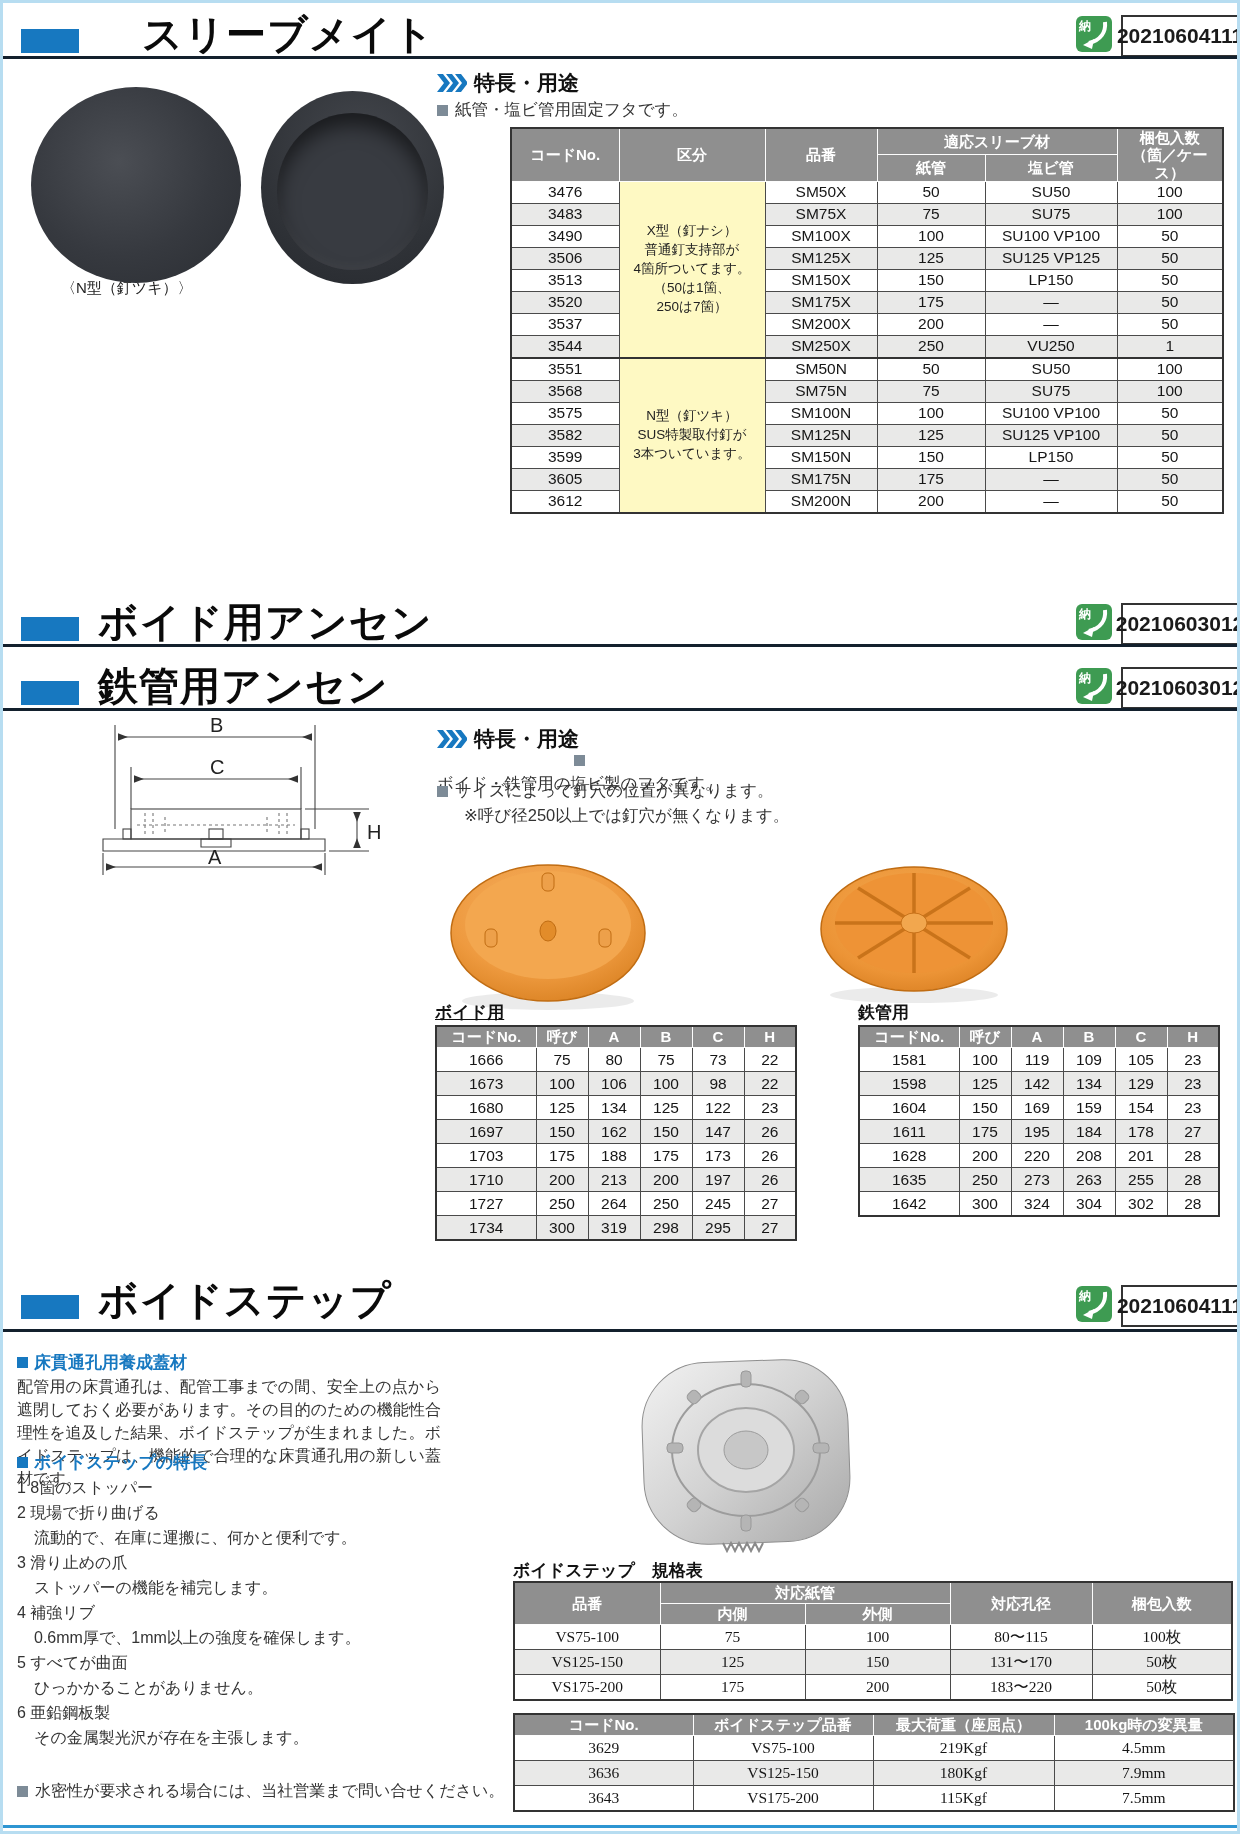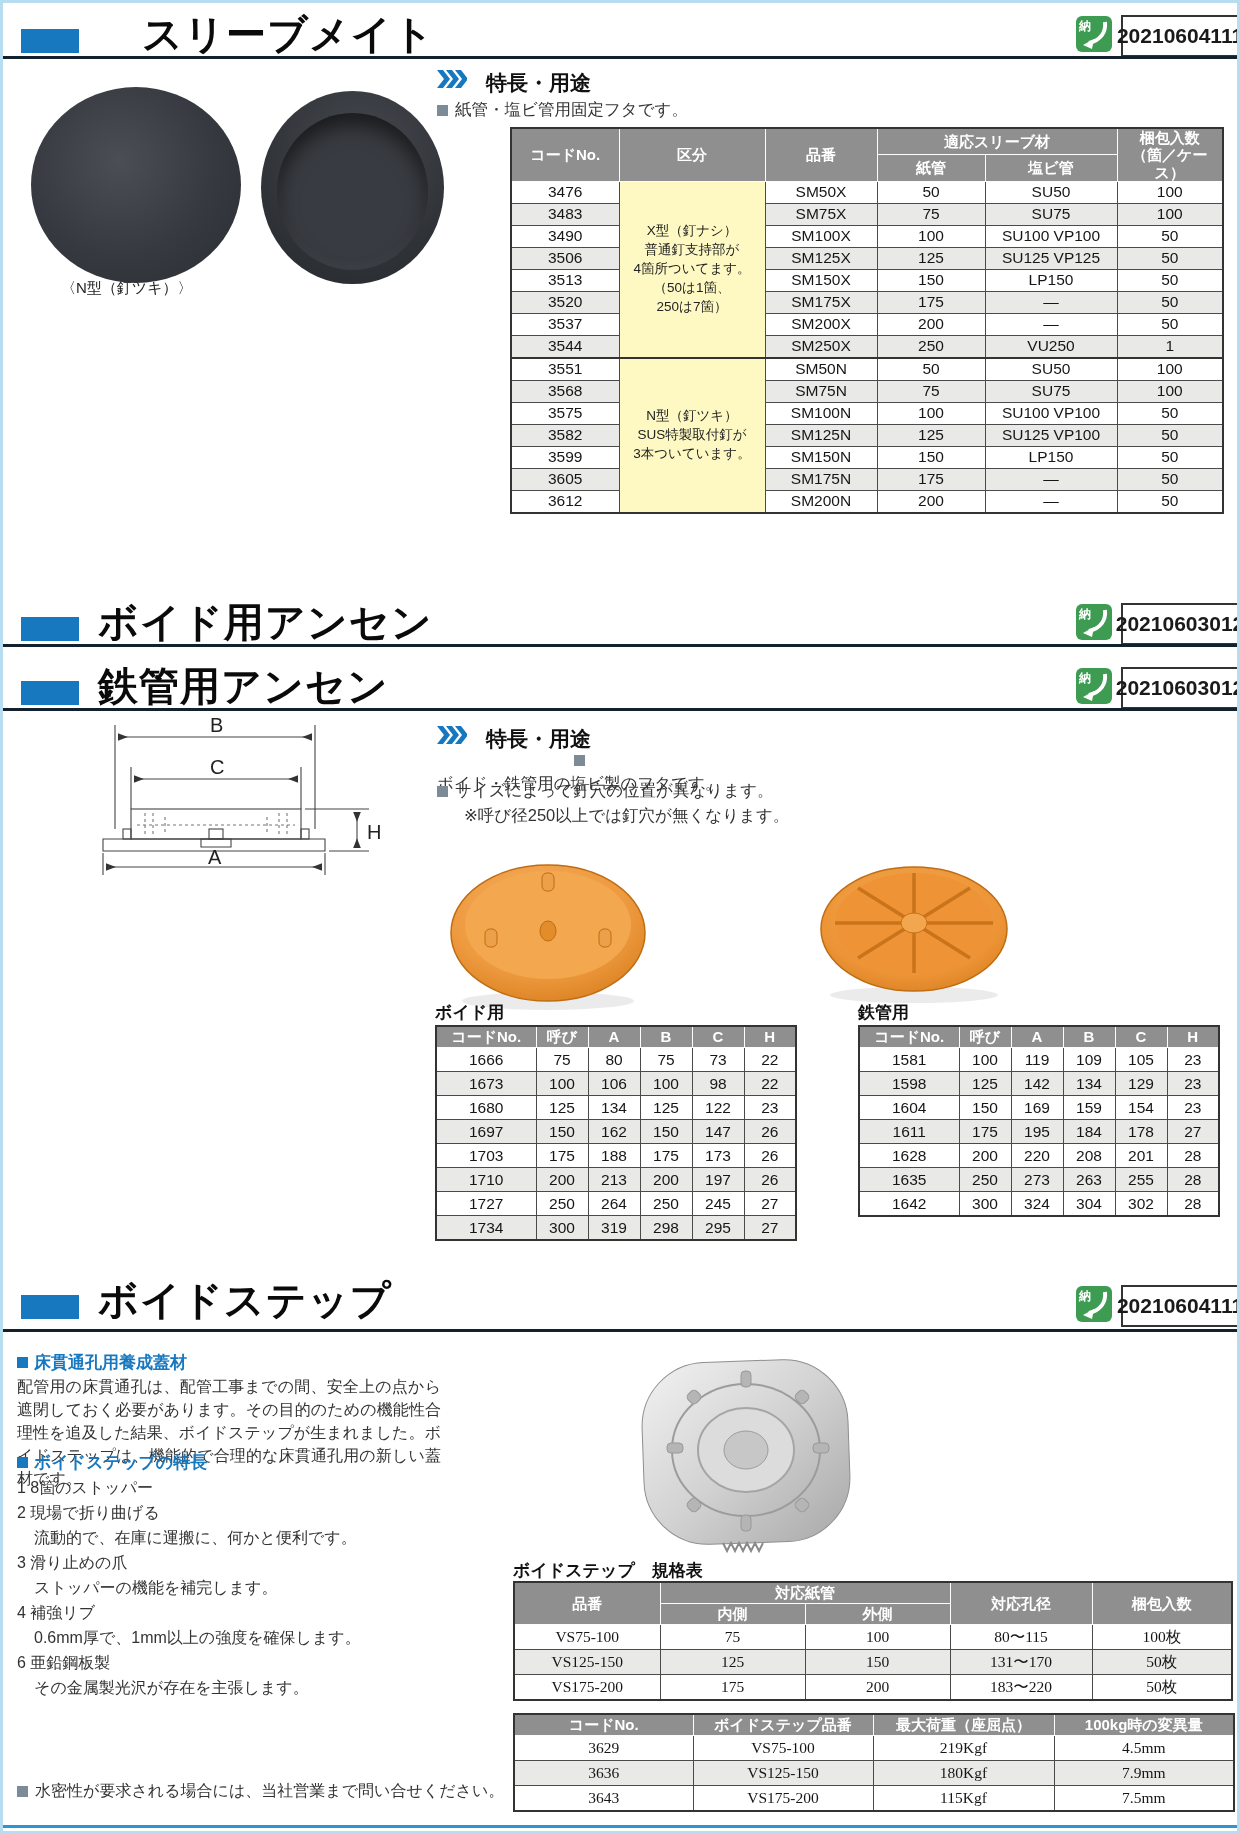--- a/index.html
+++ b/index.html
@@ -8,21 +8,21 @@
     border:3px solid #b7ddf1;box-sizing:border-box;}
   .abs{position:absolute;}
   
   .sec-rect{position:absolute;width:58px;height:24px;background:#1778c0;}
   .sec-title{position:absolute;font-size:40px;font-weight:900;color:#0a0a0a;letter-spacing:1px;white-space:nowrap;}
   .divider{position:absolute;left:0;width:1240px;height:3px;background:#13202d;}
   .badge{position:absolute;width:38px;height:38px;}
   .codebox{position:absolute;width:114px;height:38px;border:2px solid #333;background:#fff;
     display:flex;align-items:center;justify-content:center;font-size:21px;font-weight:800;letter-spacing:0;}
   
-  .feat-head{position:absolute;display:flex;gap:19px;}
+  .feat-head{position:absolute;display:flex;align-items:center;gap:7px;}
   .feat-head span{font-size:21px;font-weight:800;color:#111;}
   .bullet-line{position:absolute;font-size:16.5px;color:#333;white-space:nowrap;display:flex;align-items:center;gap:7px;}
   .sq{display:inline-block;width:11px;height:11px;background:#7d8b97;flex:0 0 auto;}
   .sq-blue{display:inline-block;width:11px;height:11px;background:#1778c0;flex:0 0 auto;}
   .blue-head{position:absolute;font-size:17px;font-weight:800;color:#1778c0;display:flex;align-items:center;gap:6px;white-space:nowrap;}
   
   .photo1{position:absolute;left:28px;top:84px;width:210px;height:196px;border-radius:50%;
     background:radial-gradient(circle at 42% 38%, #4b4e54 0%, #36393f 55%, #2a2d32 100%);}
   .photo2{position:absolute;left:258px;top:88px;width:183px;height:193px;border-radius:50%;
     background:radial-gradient(circle at 55% 30%, #45484e, #303338 60%, #26292e);}
@@ -345,21 +345,21 @@
     <ellipse cx="101" cy="68" rx="79" ry="50" fill="#ee9336"></ellipse>
     <g stroke="#c9731a" stroke-width="3.5">
       <line x1="101" y1="18" x2="101" y2="118"></line>
         <line x1="22" y1="68" x2="180" y2="68"></line>
       <line x1="45" y1="33" x2="157" y2="103"></line>
         <line x1="157" y1="33" x2="45" y2="103"></line>
     </g>
     <ellipse cx="101" cy="68" rx="13" ry="10" fill="#f2a74e" stroke="#c9731a"></ellipse>
   </svg>
 
-  <div class="tbl-label" style="left:432px;top:998px;">ボイド用</div>
+  <div class="tbl-label" style="left:432px;top:998px;text-decoration:underline;">ボイド用</div>
   <table id="tbl-void" style="left:432px;top:1022px;width:360px;">
     <colgroup>
         <col style="width:100px">
         <col style="width:52px">
         <col style="width:52px">
         <col style="width:52px">
         <col style="width:52px">
         <col style="width:52px">
       </colgroup>
     <thead>
@@ -551,20 +551,24 @@
         <div class="feat-line1">2 現場で折り曲げる</div>
         <div class="feat-line2">流動的で、在庫に運搬に、何かと便利です。</div>
       </div>
       <div class="feat-item">
         <div class="feat-line1">3 滑り止めの爪</div>
         <div class="feat-line2">ストッパーの機能を補完します。</div>
       </div>
       <div class="feat-item">
         <div class="feat-line1">4 補強リブ</div>
         <div class="feat-line2">0.6mm厚で、1mm以上の強度を確保します。</div>
+      </div>
+      <div class="feat-item">
+        <div class="feat-line1">5 すべてが曲面</div>
+        <div class="feat-line2">ひっかかることがありません。</div>
       </div>
       <div class="feat-item">
         <div class="feat-line1">6 亜鉛鋼板製</div>
         <div class="feat-line2">その金属製光沢が存在を主張します。</div>
       </div>
     </div>
   <div class="bullet-line" style="left:14px;top:1778px;font-size:16px;">
     <i class="sq"></i>
     <span>水密性が要求される場合には、当社営業まで問い合せください。</span>
   </div>

